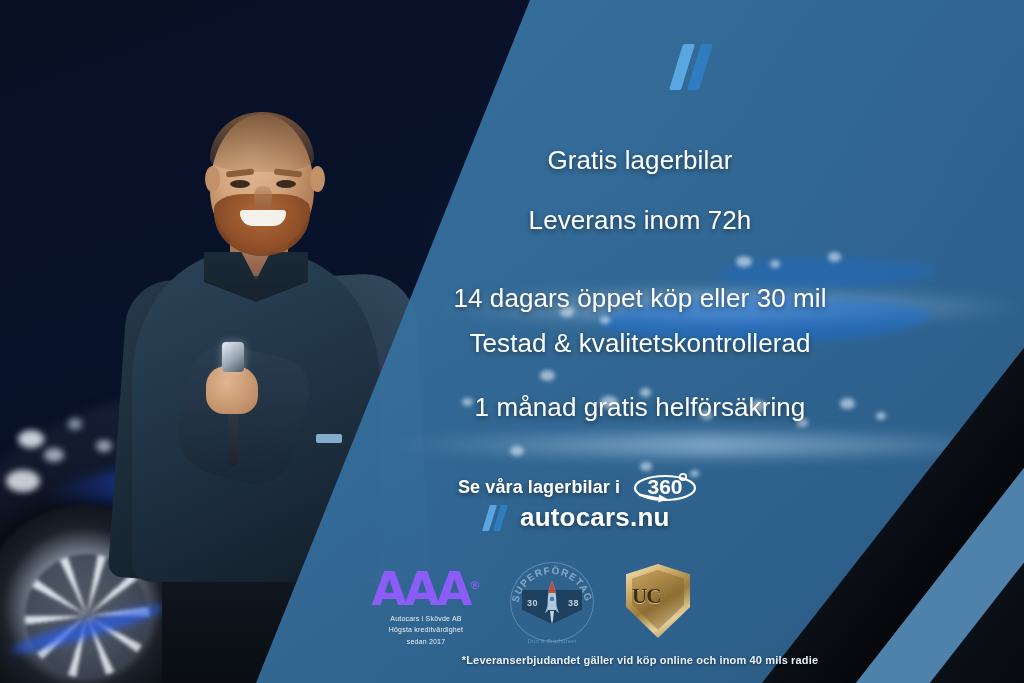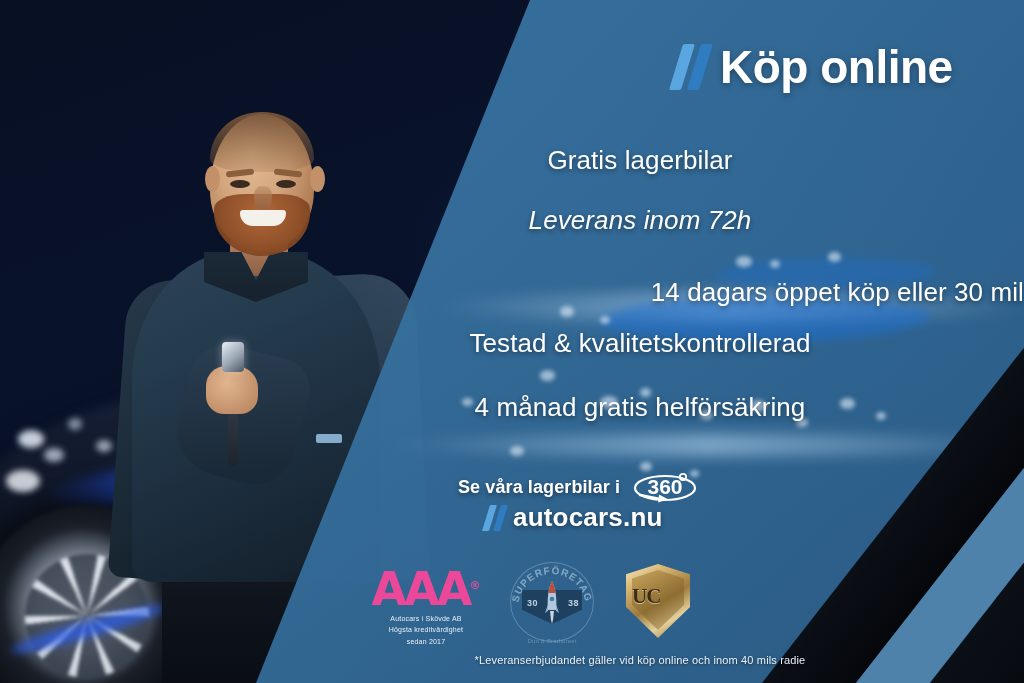--- a/index.html
+++ b/index.html
@@ -189,50 +189,50 @@
     text-shadow:0 2px 6px rgba(0,0,0,.35);
   }
 
   .bullets{position:absolute;left:256px;top:140px;width:768px;}
   .bullet{
     text-align:center;color:#ffffff;font-size:26px;font-weight:400;
     letter-spacing:.1px;text-shadow:0 2px 5px rgba(0,0,0,.45);
     line-height:1;
   }
   .b1{position:absolute;left:0;top:7px;width:100%;}
-  .b2{position:absolute;left:0;top:67px;width:100%;font-style:italic;}
-  .b3{position:absolute;left:0;top:139px;width:100%;text-align:right;}
+  .b2{position:absolute;left:0;top:67px;width:100%;}
+  .b3{position:absolute;left:0;top:145px;width:100%;}
   .b4{position:absolute;left:0;top:190px;width:100%;}
   .b5{position:absolute;left:0;top:254px;width:100%;}
 
   .cta{
     position:absolute;left:458px;top:466px;display:flex;align-items:center;gap:12px;
   }
   .cta-text{
     color:#fff;font-size:18px;font-weight:700;letter-spacing:.1px;
     text-shadow:0 2px 5px rgba(0,0,0,.45);white-space:nowrap;
   }
   .badge360{position:relative;width:66px;height:42px;}
   .badge360 svg{display:block;}
 
   .site{
-    position:absolute;left:486px;top:502px;display:flex;align-items:center;gap:9px;
+    position:absolute;left:486px;top:502px;display:flex;align-items:center;gap:16px;
   }
   .site .slashes{transform:skewX(-17deg);gap:4px;}
   .site .slash{width:7px;height:26px;border-radius:1px;}
   .site-text{
     color:#fff;font-size:26px;font-weight:700;letter-spacing:.2px;
     text-shadow:0 2px 5px rgba(0,0,0,.45);
   }
 
   .logos{position:absolute;left:356px;top:556px;width:370px;height:92px;}
 
   .logo-aaa{position:absolute;left:8px;top:10px;width:124px;text-align:center;}
   .aaa-mark{
-    color:#ec4899;font-size:46px;font-weight:700;letter-spacing:-3px;line-height:1;
+    color:#8b5cf6;font-size:46px;font-weight:700;letter-spacing:-3px;line-height:1;
     font-family:"DejaVu Sans",sans-serif;
   }
   .aaa-reg{font-size:11px;vertical-align:super;letter-spacing:0;}
   .aaa-sub{color:#e9f0f6;font-size:7px;letter-spacing:.2px;margin-top:2px;line-height:1.35;}
 
   .logo-super{position:absolute;left:150px;top:2px;width:92px;height:88px;opacity:.82;}
   .sf-ring{
     position:absolute;inset:4px;border-radius:50%;
     border:1px solid rgba(210,230,246,.35);
   }
@@ -266,21 +266,21 @@
   }
   .uc-text{
     color:#3a2e12;font-size:21px;font-weight:700;letter-spacing:-1px;
     font-family:"Liberation Serif",serif;
     text-shadow:0 1px 0 rgba(255,245,210,.55);
     margin-top:-8px;
   }
 
   .disclaimer{
     position:absolute;left:256px;top:654px;width:768px;text-align:center;
-    color:#eaf2f9;font-size:11px;font-weight:400;letter-spacing:.15px;
+    color:#eaf2f9;font-size:11px;font-weight:700;letter-spacing:.15px;
     text-shadow:0 1px 3px rgba(0,0,0,.5);
   }
 </style>
 </head>
 <body>
 
 <div class="stage">
 
   <div class="photo">
     <div class="photo-bg"></div>
@@ -356,29 +356,28 @@
     <div class="stripe dark" style="left:930px;top:683px;width:900px;height:120px;"></div>
   </div>
 
   <div class="content">
 
     <div class="headline">
       <span class="slashes">
         <span class="slash a"></span>
         <span class="slash b"></span>
       </span>
-      <span class="headline-text">Köp online</span>
     </div>
 
     <div class="bullets">
       <div class="bullet b1">Gratis lagerbilar</div>
       <div class="bullet b2">Leverans inom 72h</div>
       <div class="bullet b3">14 dagars öppet köp eller 30 mil</div>
       <div class="bullet b4">Testad &amp; kvalitetskontrollerad</div>
-      <div class="bullet b5">4 månad gratis helförsäkring</div>
+      <div class="bullet b5">1 månad gratis helförsäkring</div>
     </div>
 
     <div class="cta">
       <span class="cta-text">Se våra lagerbilar i</span>
       <span class="badge360">
         <svg width="66" height="42" viewBox="0 0 66 42" aria-hidden="true">
           <ellipse cx="33" cy="22" rx="30" ry="12" fill="none" stroke="#ffffff" stroke-width="2.2"></ellipse>
           <path d="M8 29 L28 33" stroke="#ffffff" stroke-width="2.4" fill="none" stroke-linecap="round"></path>
           <polygon points="27,28.6 36,33.2 26.2,36.6" fill="#ffffff"></polygon>
           <text x="33" y="28" text-anchor="middle" fill="#ffffff" font-family="Liberation Sans, sans-serif" font-size="21" font-weight="700">360</text>

